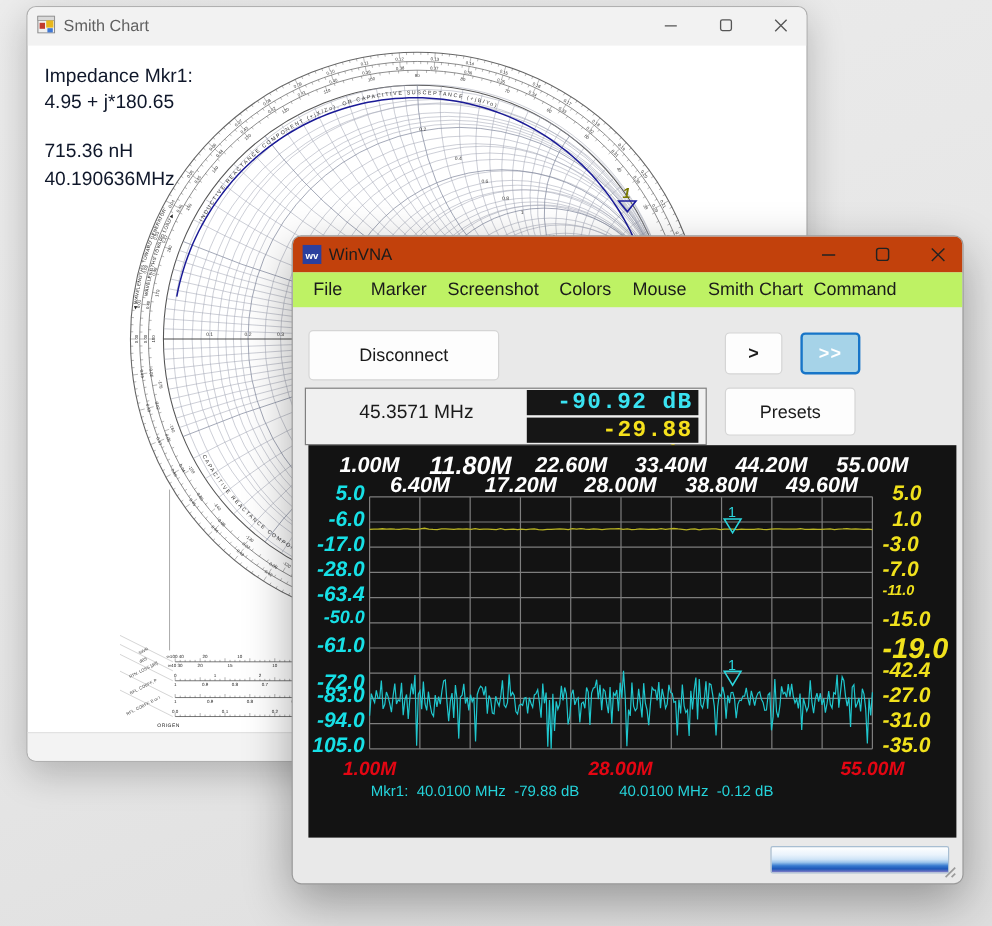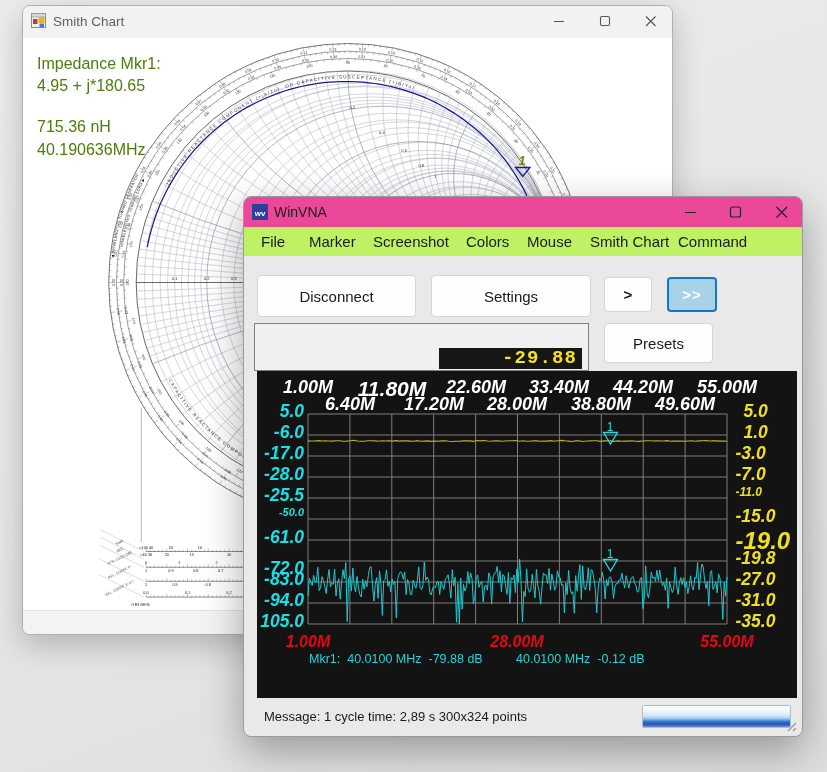--- a/index.html
+++ b/index.html
@@ -7,26 +7,26 @@
   body { font-family:"Liberation Sans", sans-serif;
          background:linear-gradient(160deg,#ececec 0%,#e7e7e7 45%,#dedede 100%); }
   .win { position:absolute; border-radius:8px; }
   #sw { left:22px; top:5px; width:651px; height:630px; background:#fff;
         border:1px solid #b0b0b0; box-shadow:0 10px 30px rgba(0,0,0,0.22);
         overflow:hidden; }
   #sw-title { position:absolute; left:0; top:0; right:0; height:32px; background:#f2f2f2; }
   #sw-title .t { position:absolute; left:30px; top:8px; font-size:13.5px; color:#606060; }
   #sw-bottom { position:absolute; left:0; bottom:0; right:0; height:24px; background:#f3f3f3;
                border-top:1px solid #e2e2e2; }
-  .sw-text { position:absolute; left:14px; font-size:16px; color:#4d7c0f;
+  .sw-text { position:absolute; left:14px; font-size:16px; color:#0f172a;
              line-height:22.5px; }
   #vw { left:243px; top:196px; width:560px; height:541px; background:#e9e9e9;
         border:1px solid #9a9a9a; box-shadow:0 14px 40px rgba(0,0,0,0.33);
         overflow:hidden; }
-  #vw-title { position:absolute; left:0; top:0; right:0; height:30px; background:#ec4899; }
+  #vw-title { position:absolute; left:0; top:0; right:0; height:30px; background:#c2410c; }
   #vw-menu  { position:absolute; left:0; top:30px; right:0; height:29px; background:#bef264;
               font-size:15px; color:#1b1b1b; }
   #vw-menu span { position:absolute; top:6px; }
   .ctl { position:absolute; color:#333; }
   .btn { position:absolute; background:#fdfdfd; border:1px solid #d5d5d5; border-radius:4px;
          font-size:15px; color:#1a1a1a; display:flex; align-items:center; justify-content:center; }
   #blackpanel { position:absolute; left:13px; top:174px; width:540px; height:327px;
                 background:#131313; }
   .lab { position:absolute; font-weight:bold; font-style:italic; font-size:16px;
          white-space:nowrap; }
@@ -334,27 +334,31 @@
     <span style="left:17px">File</span>
     <span style="left:65px">Marker</span>
     <span style="left:129px">Screenshot</span>
     <span style="left:222px">Colors</span>
     <span style="left:283px">Mouse</span>
     <span style="left:346px">Smith Chart</span>
     <span style="left:434px">Command</span>
   </div>
 
   <div class="btn" style="left:13px;top:78px;width:159px;height:42px;">Disconnect</div>
-  <div class="btn" style="left:187px;top:78px;width:160px;height:42px;">Settings</div>
   <div class="btn" style="left:360px;top:80px;width:48px;height:35px;font-weight:bold;">&gt;</div>
   <div class="btn" style="left:423px;top:80px;width:50px;height:35px;font-weight:bold;
        background:#a6d3e8;border:2px solid #1775c8;color:#fff;letter-spacing:1px;">&gt;&gt;</div>
 
   <div style="position:absolute;left:10px;top:126px;width:335px;height:48px;background:#f0f0f0;
        border:1px solid #7f7f7f;">
+    <div style="position:absolute;left:0;top:0;width:184px;height:40px;display:flex;align-items:center;
+         justify-content:center;font-size:16px;color:#1a1a1a;">45.3571 MHz</div>
+    <div style="position:absolute;left:184px;top:1px;width:143px;height:21px;background:#161616;
+         font-family:'Liberation Mono',monospace;font-weight:bold;font-size:19px;color:#3ae3f2;
+         letter-spacing:1.1px;text-align:right;padding-right:5px;line-height:21px;">-90.92 dB</div>
     <div style="position:absolute;left:184px;top:24px;width:143px;height:21px;background:#161616;
          font-family:'Liberation Mono',monospace;font-weight:bold;font-size:19px;color:#f5e11c;
          letter-spacing:1.1px;text-align:right;padding-right:5px;line-height:21px;padding-left:37px;">-29.88 dB</div>
   </div>
   <div class="btn" style="left:360px;top:126px;width:109px;height:40px;">Presets</div>
 
   <div id="blackpanel">
     <svg width="540" height="327" style="position:absolute;left:0;top:0">
 <path d="M51.0 43L51.0 253M92.9 43L92.9 253M134.8 43L134.8 253M176.7 43L176.7 253M218.6 43L218.6 253M260.5 43L260.5 253M302.4 43L302.4 253M344.3 43L344.3 253M386.2 43L386.2 253M428.1 43L428.1 253M470.0 43L470.0 253M51 43.0L470 43.0M51 64.0L470 64.0M51 85.0L470 85.0M51 106.0L470 106.0M51 127.0L470 127.0M51 148.0L470 148.0M51 169.0L470 169.0M51 190.0L470 190.0M51 211.0L470 211.0M51 232.0L470 232.0M51 253.0L470 253.0" stroke="#7e7e7e" stroke-width="1" fill="none"></path>
 <polyline points="51.0,70.1 54.5,70.0 58.0,70.0 61.6,69.6 65.1,70.0 68.6,69.7 72.1,70.0 75.6,70.1 79.2,69.8 82.7,69.7 86.2,70.2 89.7,70.1 93.3,69.8 96.8,69.2 100.3,70.0 103.8,70.2 107.3,70.3 110.9,69.8 114.4,69.8 117.9,69.9 121.4,70.2 124.9,69.7 128.5,70.0 132.0,69.8 135.5,70.1 139.0,69.6 142.5,70.1 146.1,69.9 149.6,69.9 153.1,70.1 156.6,70.3 160.2,69.6 163.7,70.3 167.2,70.1 170.7,69.9 174.2,70.4 177.8,70.0 181.3,70.3 184.8,69.9 188.3,69.8 191.8,70.3 195.4,70.5 198.9,70.2 202.4,70.2 205.9,69.9 209.4,69.7 213.0,69.9 216.5,70.4 220.0,69.5 223.5,69.9 227.1,69.5 230.6,70.0 234.1,70.2 237.6,69.7 241.1,69.9 244.7,70.3 248.2,70.0 251.7,69.7 255.2,69.7 258.7,69.5 262.3,70.2 265.8,69.8 269.3,70.3 272.8,70.2 276.3,69.8 279.9,69.9 283.4,70.2 286.9,70.0 290.4,70.1 293.9,69.6 297.5,70.2 301.0,69.8 304.5,69.4 308.0,69.8 311.6,70.1 315.1,70.5 318.6,69.9 322.1,69.7 325.6,70.5 329.2,70.0 332.7,69.9 336.2,69.7 339.7,69.7 343.2,70.4 346.8,69.9 350.3,69.9 353.8,69.9 357.3,70.4 360.8,69.9 364.4,70.2 367.9,70.1 371.4,70.1 374.9,69.8 378.5,70.2 382.0,70.4 385.5,70.0 389.0,69.8 392.5,69.7 396.1,70.0 399.6,69.9 403.1,70.0 406.6,70.0 410.1,69.6 413.7,70.2 417.2,70.1 420.7,70.0 424.2,70.1 427.7,70.2 431.3,70.0 434.8,69.8 438.3,70.3 441.8,69.9 445.4,69.8 448.9,69.6 452.4,70.0 455.9,69.7 459.4,69.9 463.0,70.1 466.5,70.0 470.0,70.3" fill="none" stroke="#b9b423" stroke-width="1.1"></polyline>
@@ -372,45 +376,44 @@
 <div class="lab wh" style="left:470px;top:6px;font-size:18px;transform:translateX(-50%)">55.00M</div>
 <div class="lab wh" style="left:93px;top:23px;font-size:18px;transform:translateX(-50%)">6.40M</div>
 <div class="lab wh" style="left:177px;top:23px;font-size:18px;transform:translateX(-50%)">17.20M</div>
 <div class="lab wh" style="left:260px;top:23px;font-size:18px;transform:translateX(-50%)">28.00M</div>
 <div class="lab wh" style="left:344px;top:23px;font-size:18px;transform:translateX(-50%)">38.80M</div>
 <div class="lab wh" style="left:428px;top:23px;font-size:18px;transform:translateX(-50%)">49.60M</div>
 <div class="lab cy" style="right:493px;top:30px;font-size:17.5px;">5.0</div>
 <div class="lab cy" style="right:493px;top:51px;font-size:17.5px;">-6.0</div>
 <div class="lab cy" style="right:493px;top:72px;font-size:17.5px;">-17.0</div>
 <div class="lab cy" style="right:493px;top:93px;font-size:17.5px;">-28.0</div>
-<div class="lab cy" style="right:493px;top:114px;font-size:17.5px;">-25.5</div>
-<div class="lab cy" style="right:493px;top:135px;font-size:11px;">-50.0</div>
+<div class="lab cy" style="right:493px;top:114px;font-size:17.5px;">-63.4</div>
+<div class="lab cy" style="right:493px;top:135px;font-size:15px;">-50.0</div>
 <div class="lab cy" style="right:493px;top:156px;font-size:17.5px;">-61.0</div>
 <div class="lab cy" style="right:493px;top:177px;font-size:17.5px;margin-top:10px;">-72.0</div>
 <div class="lab cy" style="right:493px;top:198px;font-size:17.5px;">-83.0</div>
 <div class="lab cy" style="right:493px;top:219px;font-size:17.5px;">-94.0</div>
 <div class="lab cy" style="right:493px;top:240px;font-size:17.5px;">105.0</div>
 <div class="lab ye" style="left:486.5px;top:30px;font-size:17.5px;">5.0</div>
 <div class="lab ye" style="left:486.5px;top:51px;font-size:17.5px;">1.0</div>
 <div class="lab ye" style="left:478.5px;top:72px;font-size:17.5px;">-3.0</div>
 <div class="lab ye" style="left:478.5px;top:93px;font-size:17.5px;">-7.0</div>
 <div class="lab ye" style="left:478.5px;top:114px;font-size:12px;">-11.0</div>
 <div class="lab ye" style="left:478.5px;top:135px;font-size:17.5px;">-15.0</div>
 <div class="lab ye" style="left:478.5px;top:156px;font-size:24px;">-19.0</div>
-<div class="lab ye" style="left:478.5px;top:177px;font-size:17.5px;">-19.8</div>
+<div class="lab ye" style="left:478.5px;top:177px;font-size:17.5px;">-42.4</div>
 <div class="lab ye" style="left:478.5px;top:198px;font-size:17.5px;">-27.0</div>
 <div class="lab ye" style="left:478.5px;top:219px;font-size:17.5px;">-31.0</div>
 <div class="lab ye" style="left:478.5px;top:240px;font-size:17.5px;">-35.0</div>
 <div class="lab re" style="left:51px;top:262px;transform:translateX(-50%)">1.00M</div>
 <div class="lab re" style="left:260px;top:262px;transform:translateX(-50%)">28.00M</div>
 <div class="lab re" style="left:470px;top:262px;transform:translateX(-50%)">55.00M</div>
 <div class="mk" style="left:52px;top:281px;">Mkr1:&nbsp; 40.0100 MHz&nbsp; -79.88 dB</div>
 <div class="mk" style="left:259px;top:281px;">40.0100 MHz&nbsp; -0.12 dB</div>
   </div>
 
-  <div style="position:absolute;left:20px;top:512px;font-size:13px;color:#1a1a1a;">Message: 1 cycle time: 2,89 s 300x324 points</div>
   <div style="position:absolute;left:398px;top:508px;width:149px;height:23px;border-radius:2px;
        border:1px solid #a8bed2;
        background:linear-gradient(#feffff 0%,#eaf3fc 30%,#cfe4f7 48%,#9cc5ec 60%,#3579cf 74%,#1d57b8 86%,#5f6ec0 95%,#8d86cd 100%);"></div>
   <svg style="position:absolute;left:538px;top:520px" width="16" height="16">
     <path d="M14 6 L6 14 M14 11 L11 14" stroke="#9a9a9a" stroke-width="1.4" fill="none"></path>
   </svg>
 </div>
 
 </body></html>

